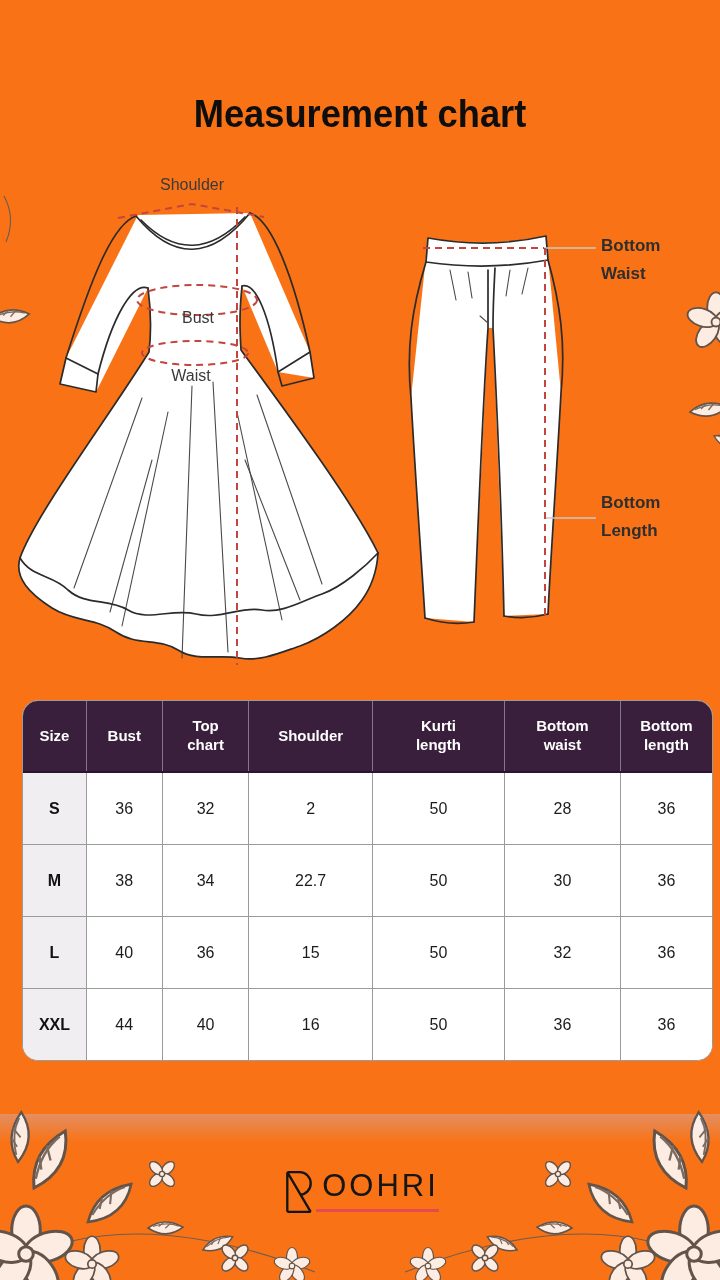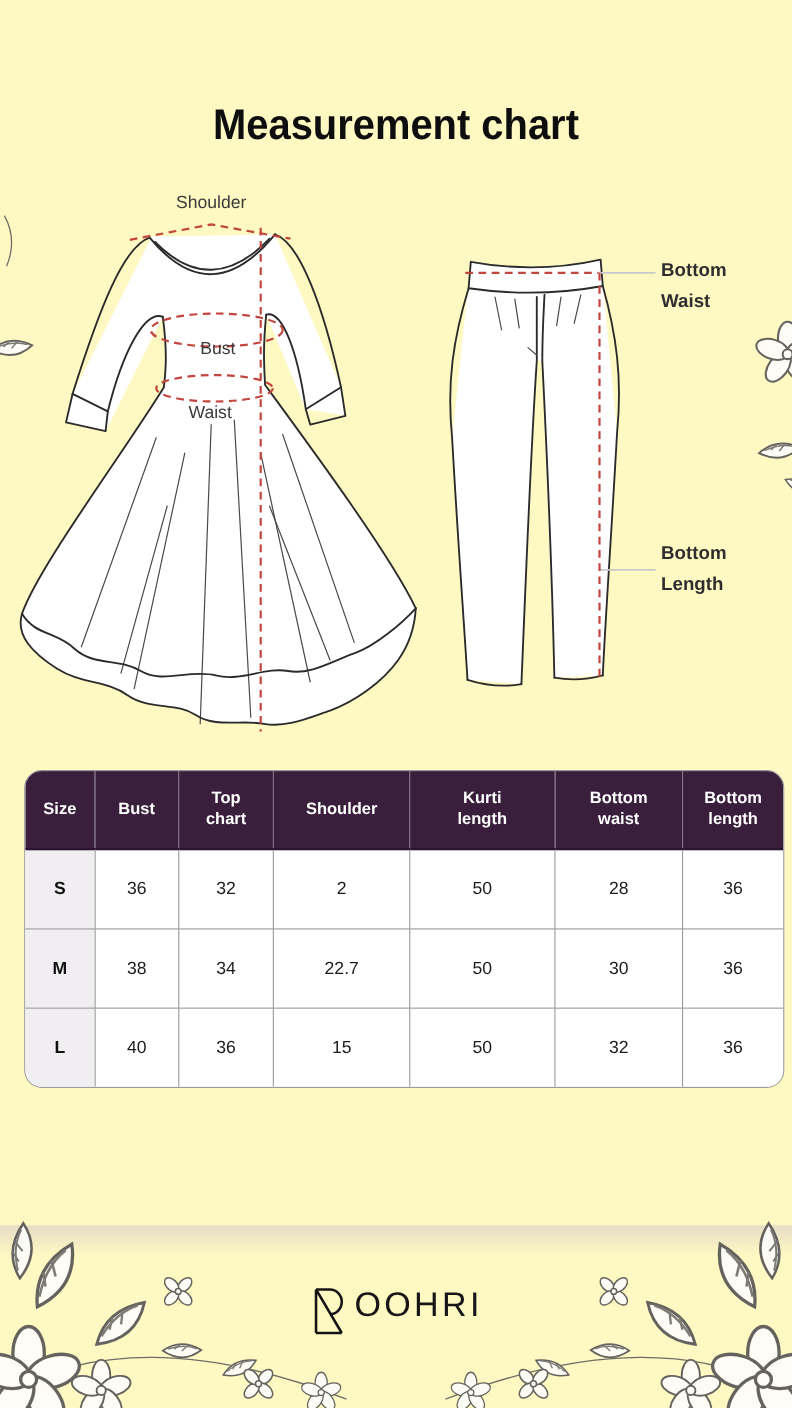--- a/index.html
+++ b/index.html
@@ -1,17 +1,17 @@
 <!DOCTYPE html>
 <html><head>
 <meta charset="utf-8">
 <style>
   html,body{margin:0;padding:0;background:#fff;}
   .page{
-    position:relative;width:720px;height:1280px;overflow:hidden;background:#fef9c3;
+    position:relative;width:720px;height:1280px;overflow:hidden;background:#f97316;
     font-family:"Liberation Sans",sans-serif;color:#1c1c1c;
   }
   
   .title{
     position:absolute;top:92px;left:0;width:720px;text-align:center;
     font-size:39px;font-weight:700;color:#0e0e0e;letter-spacing:0px;
     transform:scaleX(.93);
   }
   
   .garment-label{
@@ -59,21 +59,21 @@
     border:1px solid #9a9a9a;
   }
   table.size-chart td:first-child{background:#f1eef2;font-weight:700;color:#111;border-left:none;}
   table.size-chart td:last-child{border-right:none;}
   table.size-chart tr:last-child td{border-bottom:none;}
   
   .brand{position:absolute;top:1168px;left:0;width:720px;display:flex;justify-content:center;}
   .brand-row{display:flex;align-items:flex-start;}
   .brand-mark{width:36px;height:48px;margin-right:5px;}
   .brand-mark path{fill:none;stroke:#141414;stroke-width:2.6;stroke-linejoin:miter;}
-  .brand-col{display:flex;flex-direction:row;align-items:flex-end;}
+  .brand-col{display:flex;flex-direction:column;align-items:flex-end;}
   .brand-word{
     font-size:31px;font-weight:500;letter-spacing:3px;color:#161616;line-height:1.15;
   }
   .brand-underline{height:3px;background:#e54b4b;margin-top:5px;width:calc(100% + 6px);}
 </style>
 </head>
 <body>
 
 <div class="page">
 
@@ -255,20 +255,29 @@
           </tr>
           <tr>
             <td>L</td>
             <td>40</td>
             <td>36</td>
             <td>15</td>
             <td>50</td>
             <td>32</td>
             <td>36</td>
           </tr>
+          <tr>
+            <td>XXL</td>
+            <td>44</td>
+            <td>40</td>
+            <td>16</td>
+            <td>50</td>
+            <td>36</td>
+            <td>36</td>
+          </tr>
         </tbody>
       </table>
   </div>
 
   <div class="brand">
     <div class="brand-row">
       <svg class="brand-mark" viewBox="0 0 40 50">
         <path d="M7,3 L7,47 M7,47 L33,47 M7,3 L33,47 M7,3 L21,3 A12,12.5 0 0 1 21,28"></path>
       </svg>
       <div class="brand-col">

